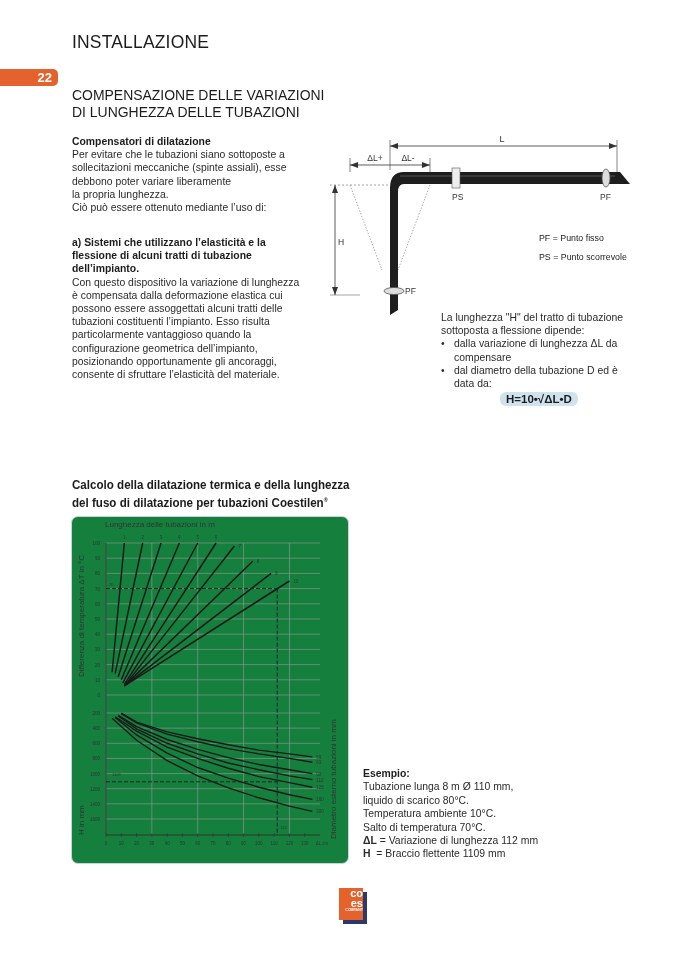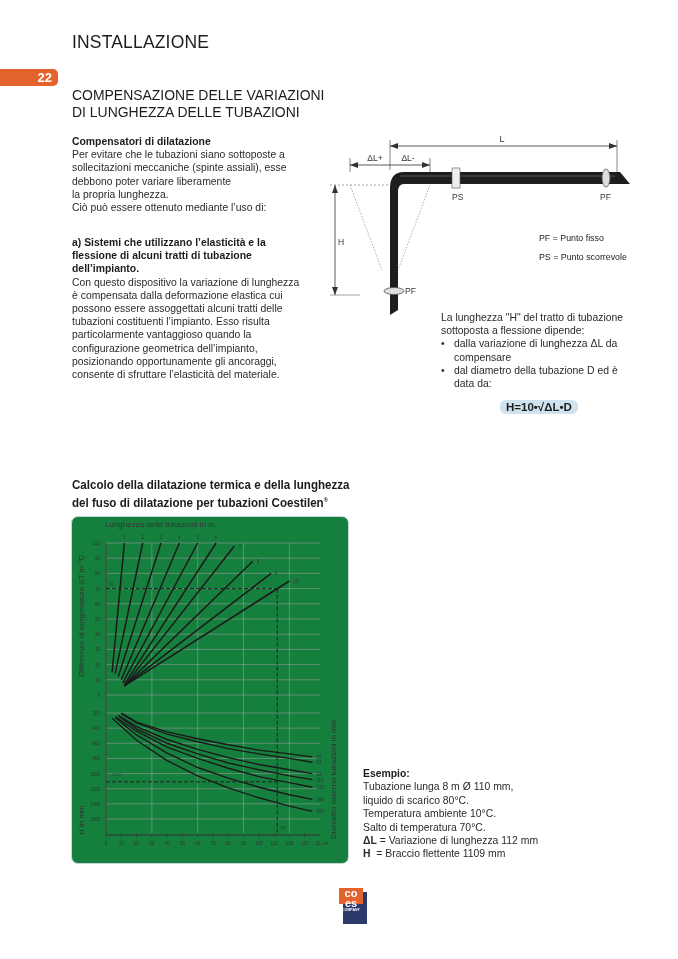--- a/index.html
+++ b/index.html
@@ -5,21 +5,21 @@
   html, body { margin:0; padding:0; }
   body { width:678px; height:959px; background:#ffffff; position:relative; overflow:hidden;
          font-family:"Liberation Sans", sans-serif; color:#222; }
   .abs { position:absolute; }
   .section-title { left:72px; top:31px; font-size:19px; font-weight:normal; letter-spacing:0.2px; color:#1c1c1c; font-family:"Liberation Sans Narrow","Liberation Sans", sans-serif; transform:scaleX(0.92); transform-origin:left; }
   .page-tab { left:0; top:69px; width:58px; height:17px; background:#e4622b; border-radius:0 5px 5px 0; }
   .page-num { position:absolute; right:6px; top:1px; font-size:13px; color:#fff; font-weight:bold; }
   .heading { left:72px; top:86px; font-size:15.5px; line-height:17px; color:#1c1c1c; transform:scaleX(0.9); transform-origin:left; }
   .body-text { font-size:11.2px; line-height:13.2px; color:#2a2a2a; transform:scaleX(0.93); transform-origin:left; }
   .subhead { font-weight:bold; font-size:11.2px; line-height:13.2px; color:#1c1c1c; }
-  .formula { left:500px; top:400px; background:#cfe3ef; border-radius:6px; padding:1px 6px; font-size:11.5px; font-weight:bold; color:#1c1c1c; }
+  .formula { left:500px; top:392px; background:#cfe3ef; border-radius:6px; padding:1px 6px; font-size:11.5px; font-weight:bold; color:#1c1c1c; }
   .chart-title { left:72px; top:478px; font-size:12.6px; line-height:14.5px; font-weight:bold; color:#1c1c1c; transform:scaleX(0.92); transform-origin:left; }
   .chart-panel { left:71px; top:516px; width:276px; height:346px; border:1px solid #c9d3da; border-radius:7px; background:#15803d; }
   .example { left:363px; top:767px; font-size:11.2px; line-height:13.4px; color:#2a2a2a; transform:scaleX(0.93); transform-origin:left; }
   .logo { left:339px; top:888px; width:26px; height:34px; }
   svg text { font-family:"Liberation Sans", sans-serif; }
 </style>
 </head>
 <body>
 
 <div class="abs section-title">INSTALLAZIONE</div>
@@ -251,18 +251,18 @@
   <div>Tubazione lunga 8 m Ø 110 mm,</div>
   <div>liquido di scarico 80°C.</div>
   <div>Temperatura ambiente 10°C.</div>
   <div>Salto di temperatura 70°C.</div>
   <div><b>ΔL</b><span> = Variazione di lunghezza 112 mm</span></div>
   <div><b>H</b><span style="white-space:pre;">  = Braccio flettente 1109 mm</span></div>
 </div>
 
 <div class="abs logo">
   <div style="position:absolute; left:4px; top:4px; width:24px; height:32px; background:#2b3a6b;"></div>
-  <div style="position:absolute; left:0; top:0; width:24px; height:16px; background:#e4622b; color:#fff; text-align:center; font-weight:bold; font-size:11px; line-height:10px;">
+  <div style="position:absolute; left:0; top:0; width:24px; height:32px; background:#e4622b; color:#fff; text-align:right; font-weight:bold; font-size:11px; line-height:10px;">
     <div>co</div>
     <div>es</div>
     <div style="font-size:3.5px; line-height:5px;">COMPANY</div>
   </div>
 </div>
 
 </body></html>

